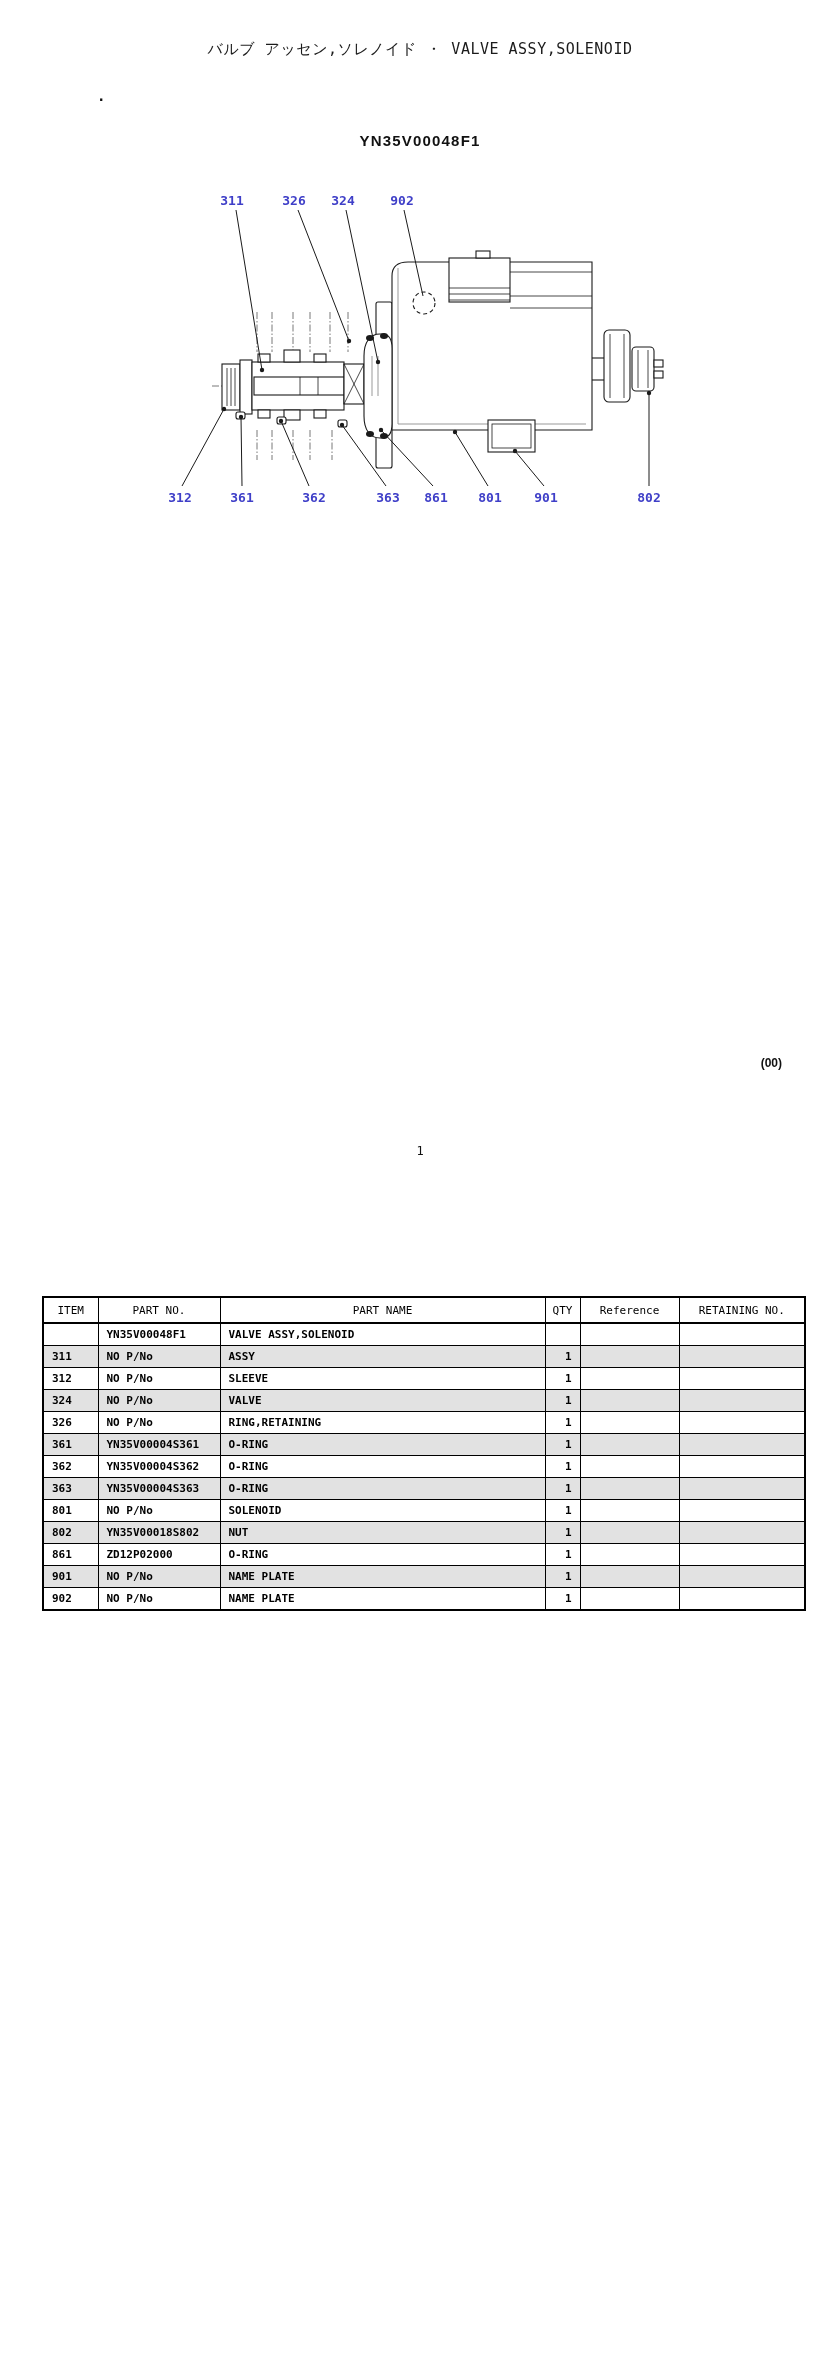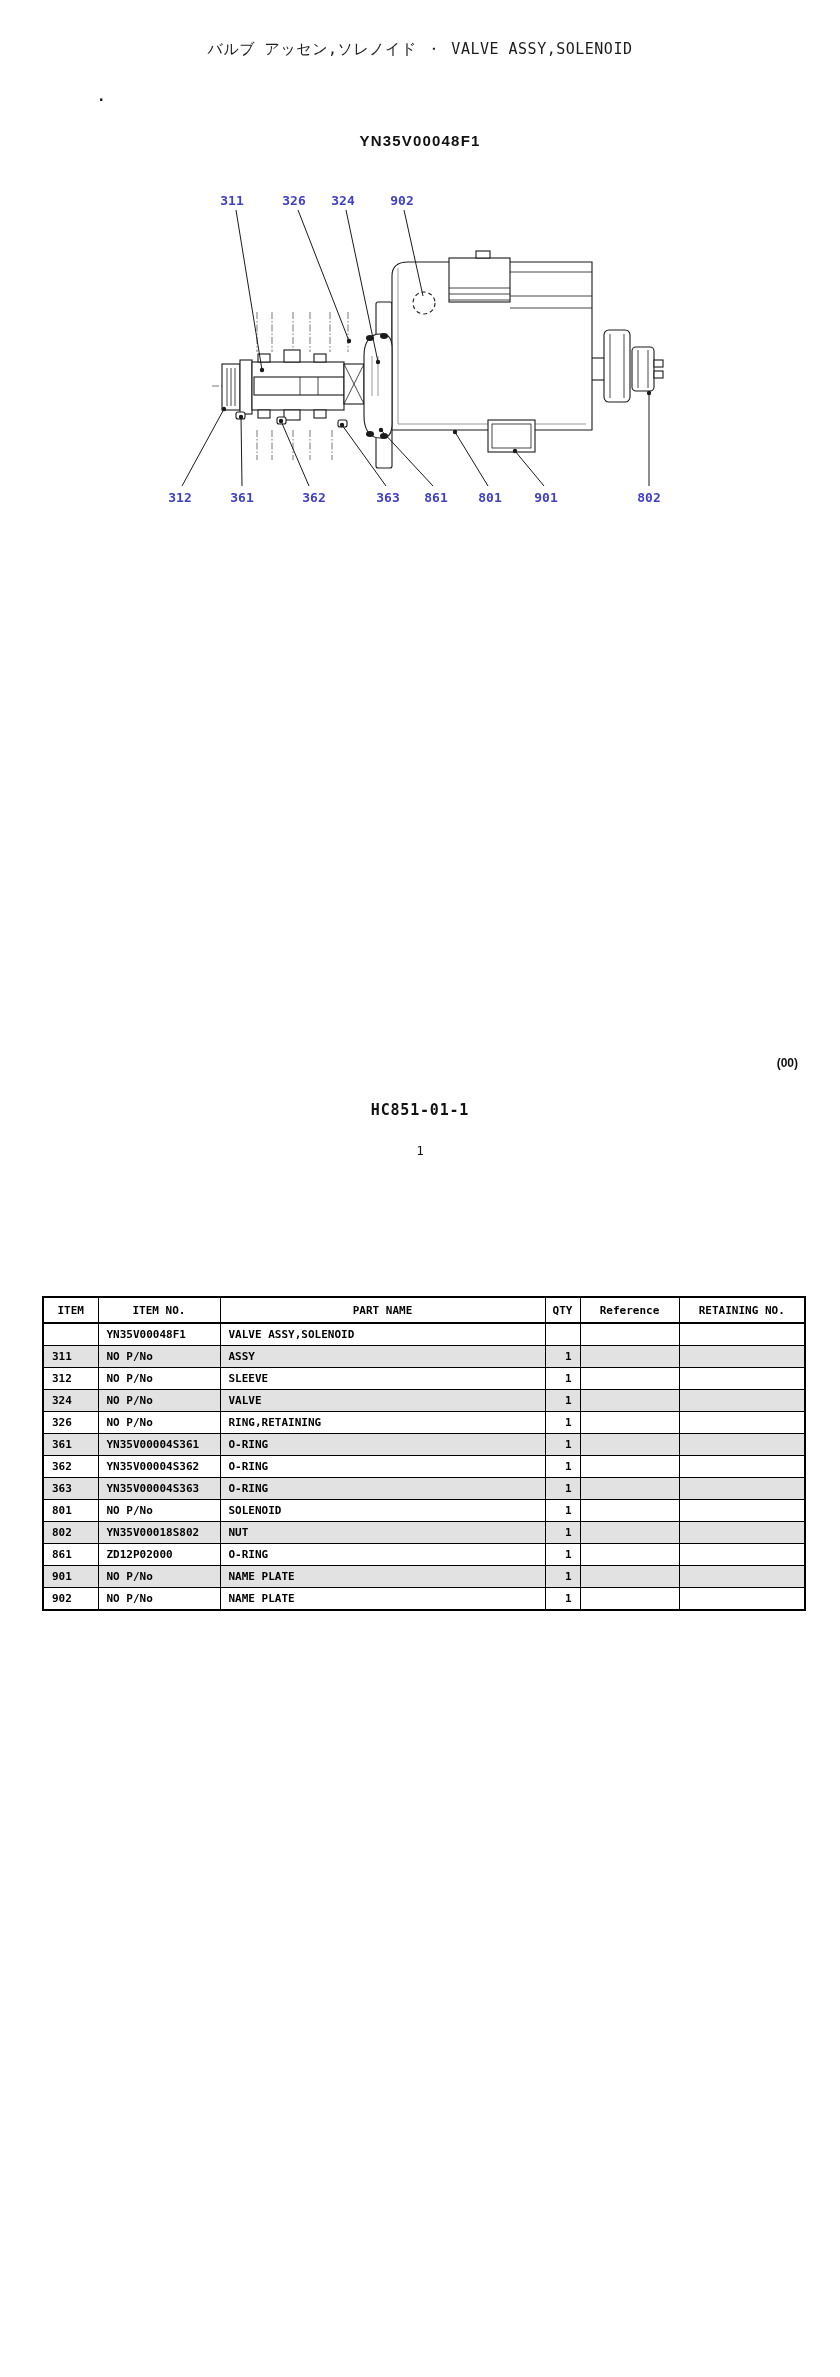--- a/index.html
+++ b/index.html
@@ -4,21 +4,21 @@
 <style>
   html,body{margin:0;padding:0;background:#fff;}
   #page{position:relative;width:840px;height:2085px;background:#ffffff;color:#111;
         font-family:"DejaVu Sans Mono",monospace;overflow:hidden;}
   .abs{position:absolute;}
   .ctr{left:0;width:840px;text-align:center;}
   .title-1{top:40px;font-size:15px;letter-spacing:.5px;color:#1b1b1b;}
   .stray-dot{left:97px;top:88px;font-size:14px;font-weight:bold;}
   .title-2{top:100px;font-family:"Liberation Sans","DejaVu Sans",sans-serif;font-weight:bold;font-size:15px;letter-spacing:.6px;}
   .title-3{top:132px;font-family:"Liberation Sans","DejaVu Sans",sans-serif;font-weight:bold;font-size:15px;letter-spacing:1.2px;}
-  .rev{top:1056px;right:42px;font-family:"Liberation Sans",sans-serif;font-weight:bold;font-size:12px;}
+  .rev{top:1056px;right:58px;font-family:"Liberation Sans",sans-serif;font-weight:bold;font-size:12px;}
   .figno{top:1101px;font-weight:bold;font-size:15px;letter-spacing:.8px;}
   .sheetno{top:1144px;font-size:12px;}
   .pageno{top:2316px;font-size:12px;}
 
   
   #dwg{position:absolute;left:100px;top:150px;}
   .ln{stroke:#1a1a1a;stroke-width:1.1;fill:none;}
   .lnw{stroke:#1a1a1a;stroke-width:1.1;fill:#fff;}
   .thin{stroke:#1a1a1a;stroke-width:.8;fill:none;}
   .gray{stroke:#999;stroke-width:1;fill:none;}
@@ -27,21 +27,21 @@
   .leader{stroke:#1a1a1a;stroke-width:1;fill:none;}
   .dot{fill:#1a1a1a;stroke:none;}
   .oring{fill:#1a1a1a;stroke:none;}
   .callout{font-family:"DejaVu Sans Mono",monospace;font-weight:bold;font-size:13px;fill:#3f3fc8;text-anchor:middle;}
 
   
   #parts-table{position:absolute;left:42px;top:1296px;width:762px;border-collapse:collapse;
                table-layout:fixed;font-family:"DejaVu Sans Mono",monospace;font-size:11px;font-weight:bold;color:#000;}
   #parts-table,#parts-table th,#parts-table td{border:1px solid #000;}
   #parts-table{border:2px solid #000;}
-  #parts-table th{height:24px;text-align:center;font-weight:bold;padding:0 2px;border-bottom:2px solid #000;}
+  #parts-table th{height:24px;text-align:center;font-weight:normal;padding:0 2px;border-bottom:2px solid #000;}
   #parts-table td{height:21px;padding:0 4px 0 8px;white-space:nowrap;overflow:hidden;}
   #parts-table td.qty{text-align:right;padding-right:8px;}
   #parts-table tr.shade td{background:#e2e2e2;}
   .c-item{width:55px;} .c-pno{width:122px;} .c-pname{width:325px;}
   .c-qty{width:35px;} .c-ref{width:99px;} .c-app{width:126px;}
 </style>
 </head>
 <body>
 
 <div id="page">
@@ -161,36 +161,35 @@
     <text class="callout" x="242" y="502">361</text>
     <text class="callout" x="314" y="502">362</text>
     <text class="callout" x="388" y="502">363</text>
     <text class="callout" x="436" y="502">861</text>
     <text class="callout" x="490" y="502">801</text>
     <text class="callout" x="546" y="502">901</text>
     <text class="callout" x="649" y="502">802</text>
   </svg>
 
   <div class="abs rev">(00)</div>
-  <div class="abs ctr figno">HC851-01-1</div>
   <div class="abs ctr sheetno">1</div>
 
   <table id="parts-table">
     <colgroup>
       <col class="c-item">
         <col class="c-pno">
         <col class="c-pname">
         <col class="c-qty">
         <col class="c-ref">
         <col class="c-app">
     </colgroup>
     <thead>
       <tr>
         <th>ITEM</th>
-        <th>ITEM NO.</th>
+        <th>PART NO.</th>
         <th>PART NAME</th>
         <th>QTY</th>
         <th>Reference</th>
         <th>RETAINING NO.</th>
       </tr>
     </thead>
     <tbody>
       <tr>
         <td></td>
         <td>YN35V00048F1</td>

